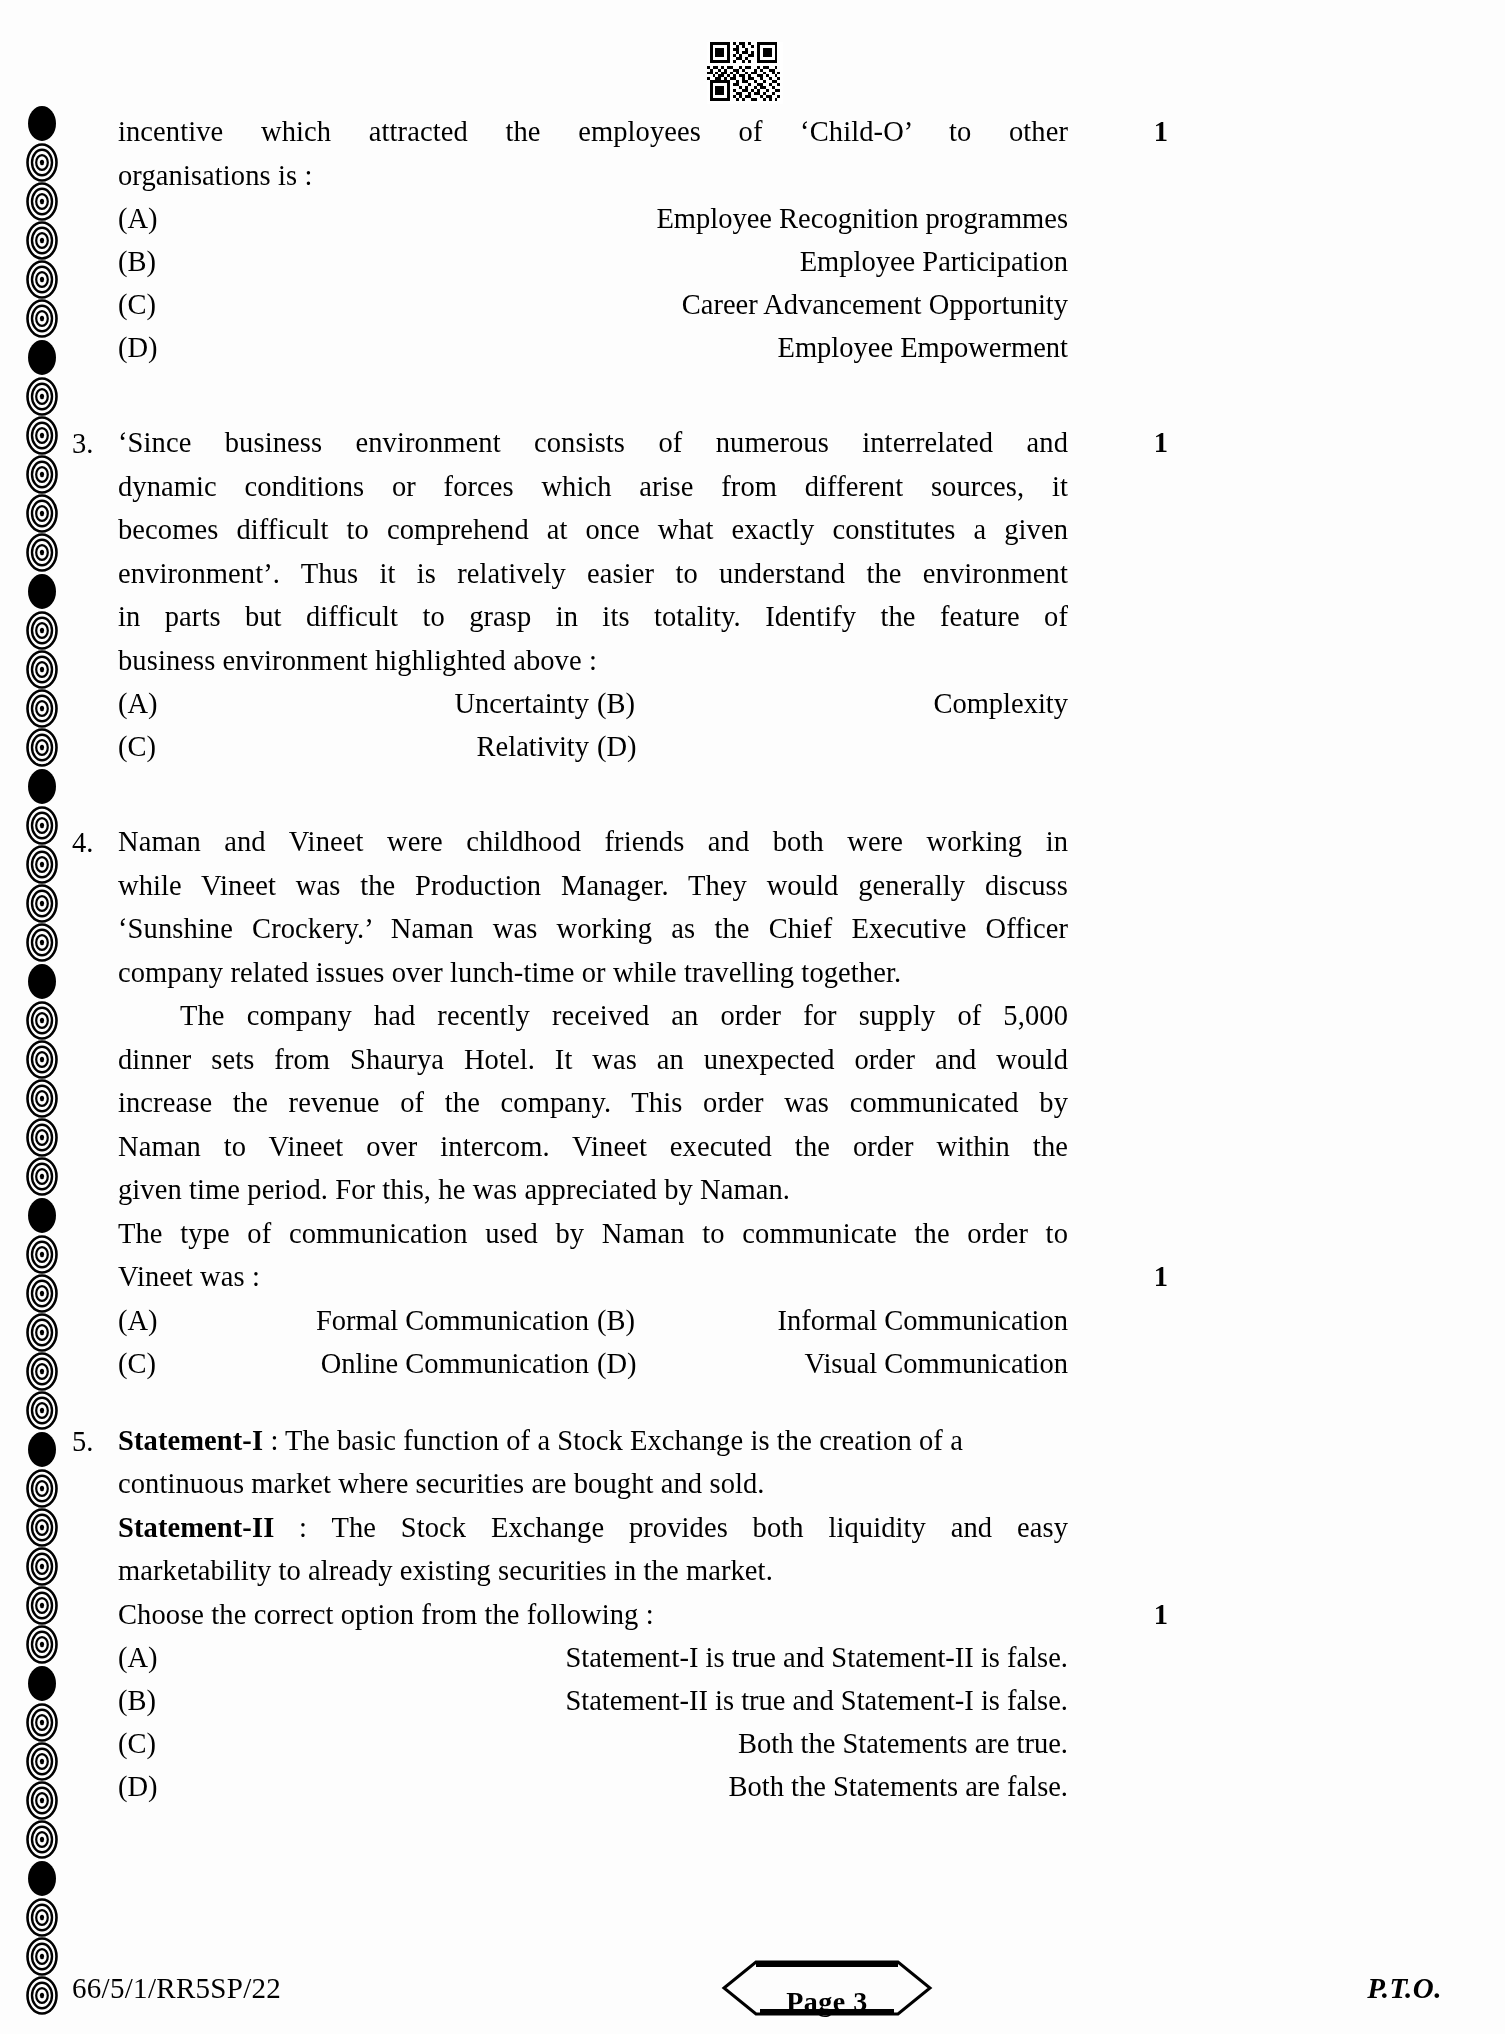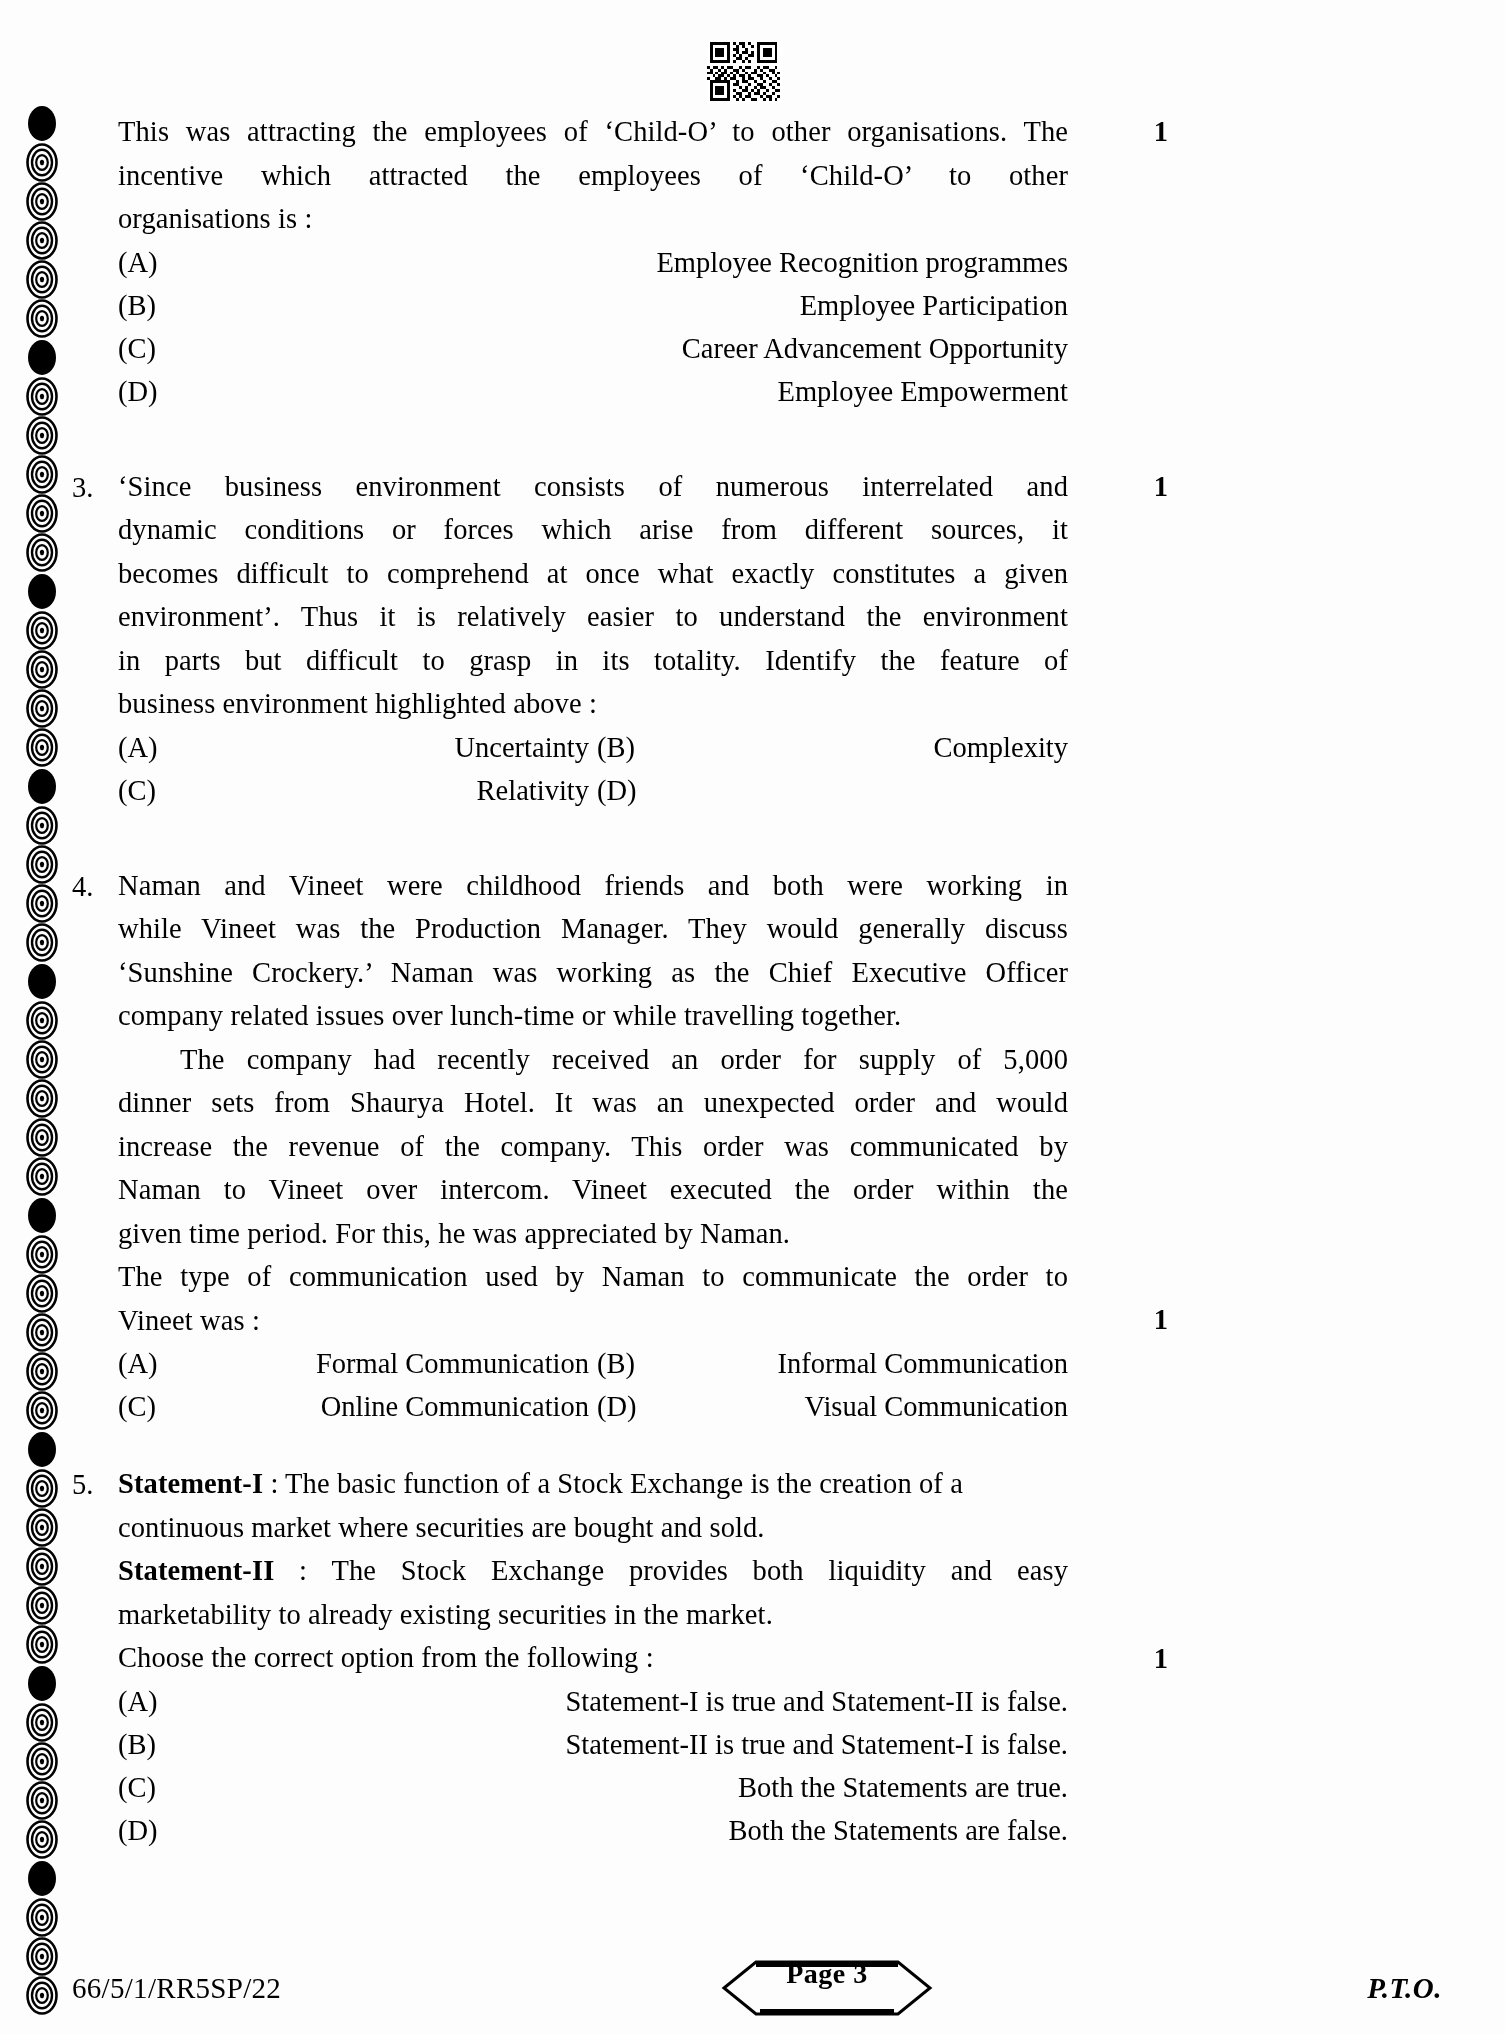--- a/index.html
+++ b/index.html
@@ -146,21 +146,21 @@
     flex: 1;
     display: flex;
     justify-content: center;
     margin-left: -40px;
   }
   #page-badge {
     position: relative;
     width: 222px;
     height: 60px;
     display: flex;
-    align-items: flex-start;
+    align-items: flex-end;
     justify-content: center;
   }
   #page-badge svg { position: absolute; inset: 0; }
   #page-badge .lbl {
     position: relative;
     font-size: 28px;
     font-weight: 700;
     letter-spacing: 0.5px;
   }
   #pto {
@@ -574,21 +574,20 @@
         <ellipse cx="19" cy="19.5" rx="5.8" ry="7.4" fill="none" stroke="#000" stroke-width="2.2"></ellipse>
         <ellipse cx="19" cy="19.5" rx="2.1" ry="2.7" fill="#000"></ellipse>
       </svg>
     </div>
 
   <div id="content">
 
     <div class="qrow">
       <div class="qnum"></div>
       <div class="qbody">
-        <p class="para justify-all">This was attracting the employees of ‘Child-O’ to other organisations. The</p>
         <p class="para justify-all">incentive which attracted the employees of ‘Child-O’ to other</p>
         <p class="para">organisations is :</p>
       </div>
       <div class="marks">1</div>
     </div>
 
     <div class="qrow">
       <div class="qnum"></div>
       <div class="qbody">
         <div class="opt-list">

